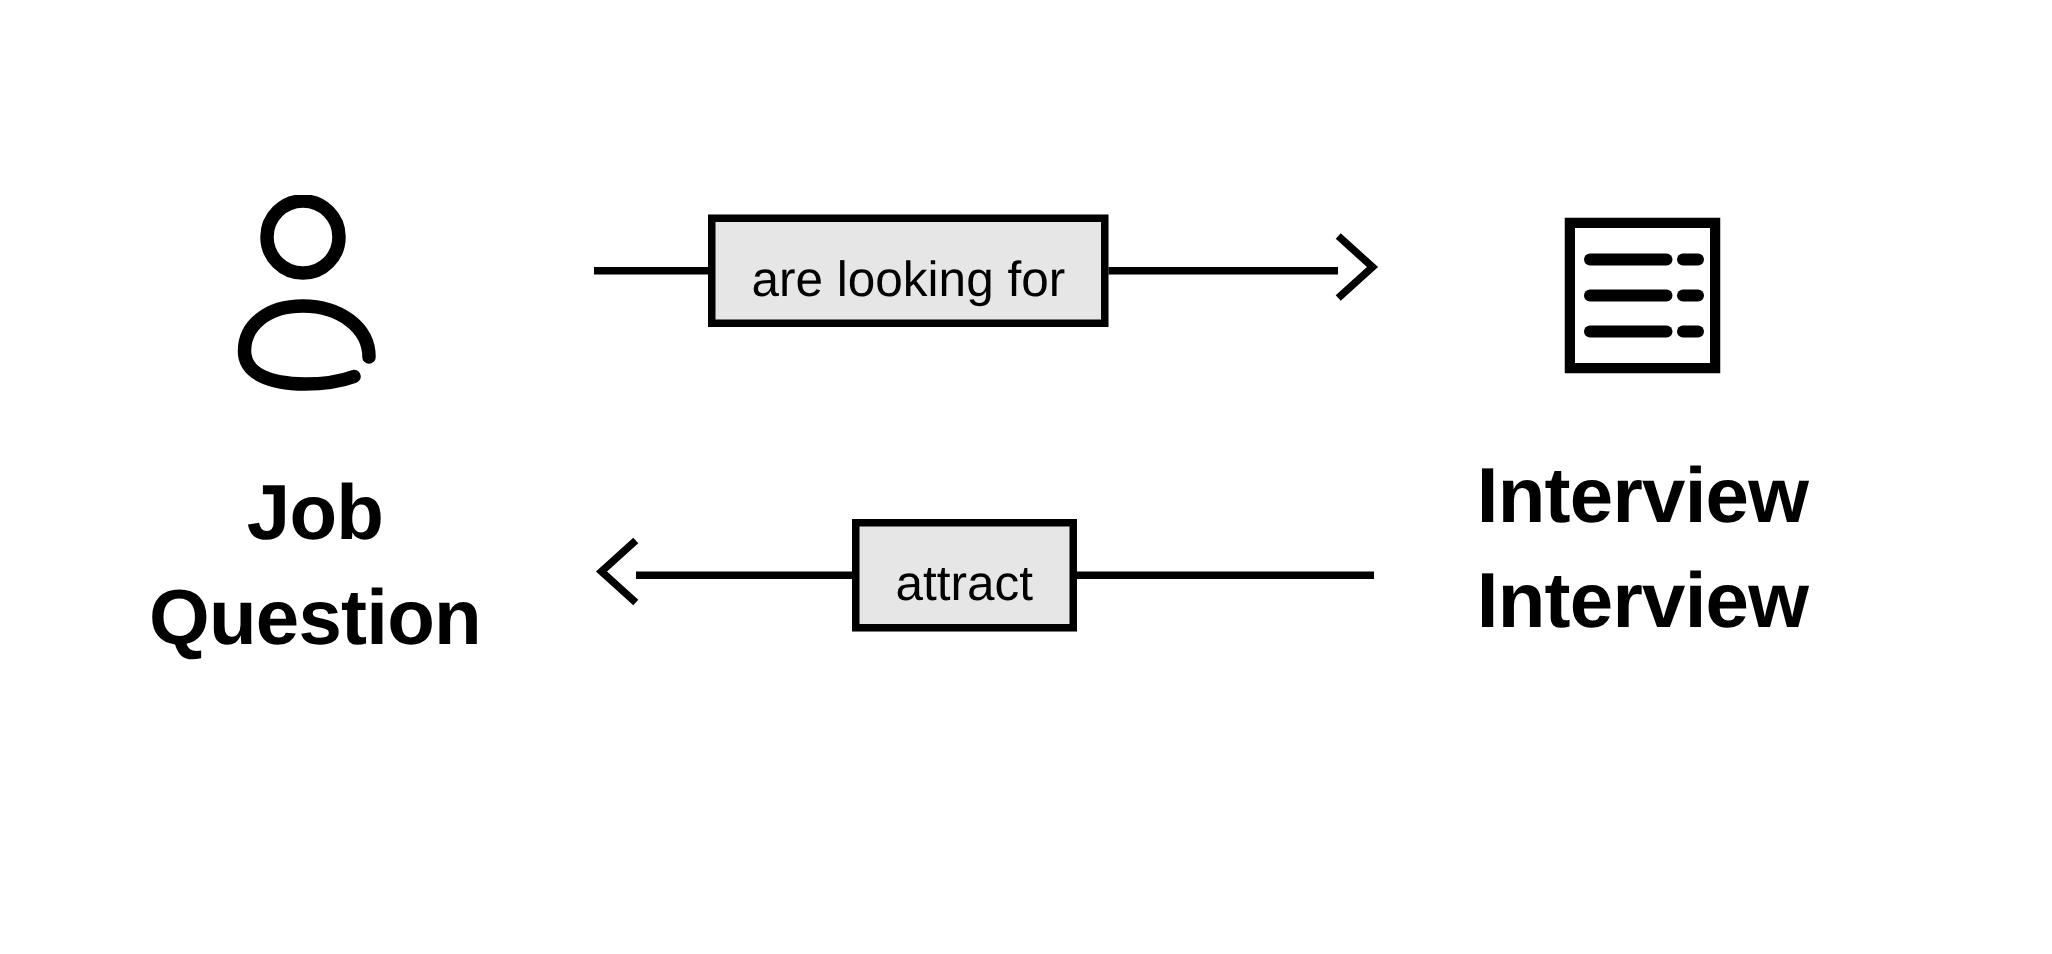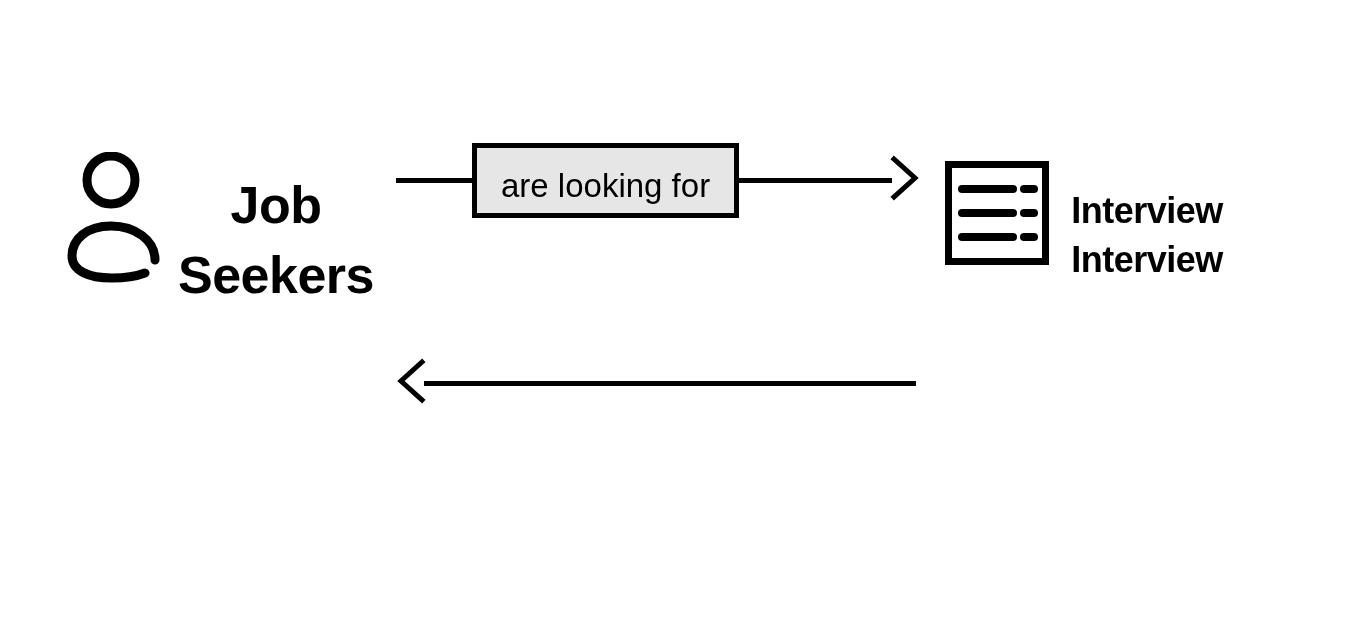--- a/index.html
+++ b/index.html
@@ -16,20 +16,21 @@
     width: 1368px;
     height: 636px;
     background: #ffffff;
     overflow: hidden;
   }
 
   
   .entity {
     position: absolute;
     display: flex;
+    flex-direction: column;
     align-items: center;
   }
   #entity-job-seekers {
     left: 60px;
     top: 130px;
     width: 300px;
   }
   #entity-question-bank {
     left: 945px;
     top: 145px;
@@ -46,21 +47,21 @@
     color: #000000;
     letter-spacing: -0.5px;
   }
   #label-job-seekers {
     font-size: 52px;
     line-height: 1.35;
     margin-top: 40px;
     width: 300px;
   }
   #label-question-bank {
-    font-size: 36px;
+    font-size: 52px;
     line-height: 1.35;
     margin-top: 42px;
     width: 300px;
   }
 
   
   .relation {
     position: absolute;
     display: flex;
     align-items: center;
@@ -118,21 +119,21 @@
 
   <div class="entity" id="entity-job-seekers">
     <span class="icon-wrap">
       <svg width="118" height="132" viewBox="0 0 118 132" fill="none" xmlns="http://www.w3.org/2000/svg">
         <circle cx="51" cy="28" r="24" stroke="#000000" stroke-width="9"></circle>
         <path d="M95 108 C95 88 75 74 51 74 C27 74 12 87 12 104 C12 119 29 126 52 126 C64 126 77 124 85 121" stroke="#000000" stroke-width="9" stroke-linecap="round" fill="none"></path>
       </svg>
     </span>
     <div class="entity-label" id="label-job-seekers">
       <div>Job</div>
-      <div>Seekers</div>
+      <div>Question</div>
     </div>
   </div>
 
   <div class="relation" id="relation-looking-for">
     <div class="rel-line seg-start"></div>
     <div class="rel-label">are looking for</div>
     <div class="rel-line seg-end"></div>
     <span class="arrow-head right">
       <svg width="30" height="46" viewBox="0 0 30 46" fill="none" xmlns="http://www.w3.org/2000/svg">
         <path d="M4 4 L25 23 L4 42" stroke="#000000" stroke-width="5" fill="none" stroke-linecap="square" stroke-linejoin="miter"></path>
@@ -140,20 +141,21 @@
     </span>
   </div>
 
   <div class="relation" id="relation-attract">
     <span class="arrow-head left">
       <svg width="30" height="46" viewBox="0 0 30 46" fill="none" xmlns="http://www.w3.org/2000/svg">
         <path d="M26 4 L5 23 L26 42" stroke="#000000" stroke-width="5" fill="none" stroke-linecap="square" stroke-linejoin="miter"></path>
       </svg>
     </span>
     <div class="rel-line seg-start"></div>
+    <div class="rel-label">attract</div>
     <div class="rel-line seg-end"></div>
   </div>
 
   <div class="entity" id="entity-question-bank">
     <span class="icon-wrap">
       <svg width="104" height="104" viewBox="0 0 104 104" fill="none" xmlns="http://www.w3.org/2000/svg">
         <rect x="3.5" y="3.5" width="97" height="97" stroke="#000000" stroke-width="7" fill="#ffffff"></rect>
         <line x1="17" y1="28" x2="68" y2="28" stroke="#000000" stroke-width="8" stroke-linecap="round"></line>
         <line x1="79" y1="28" x2="89" y2="28" stroke="#000000" stroke-width="8" stroke-linecap="round"></line>
         <line x1="17" y1="52" x2="68" y2="52" stroke="#000000" stroke-width="8" stroke-linecap="round"></line>

